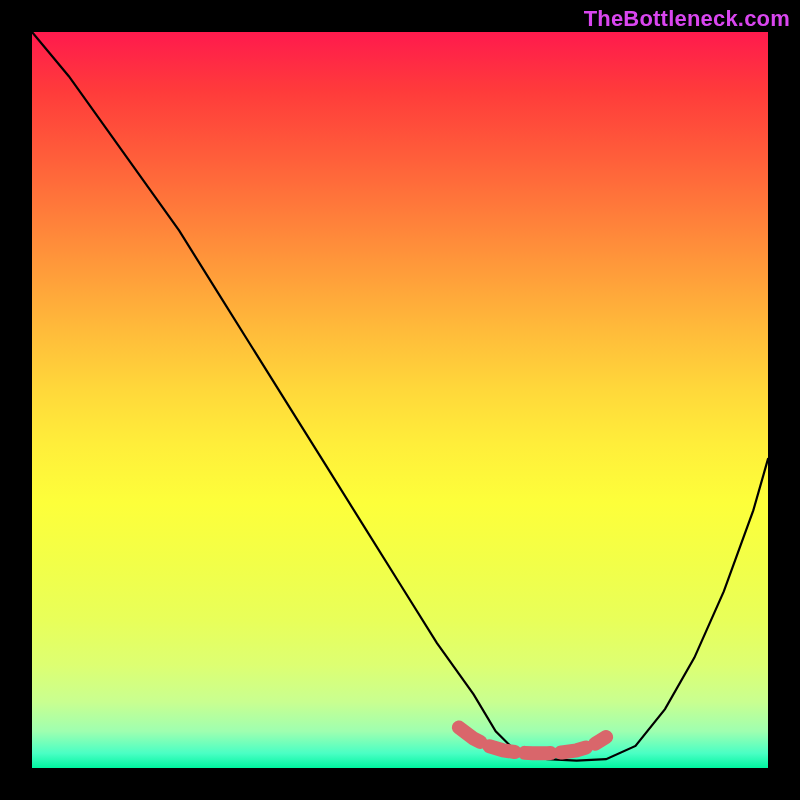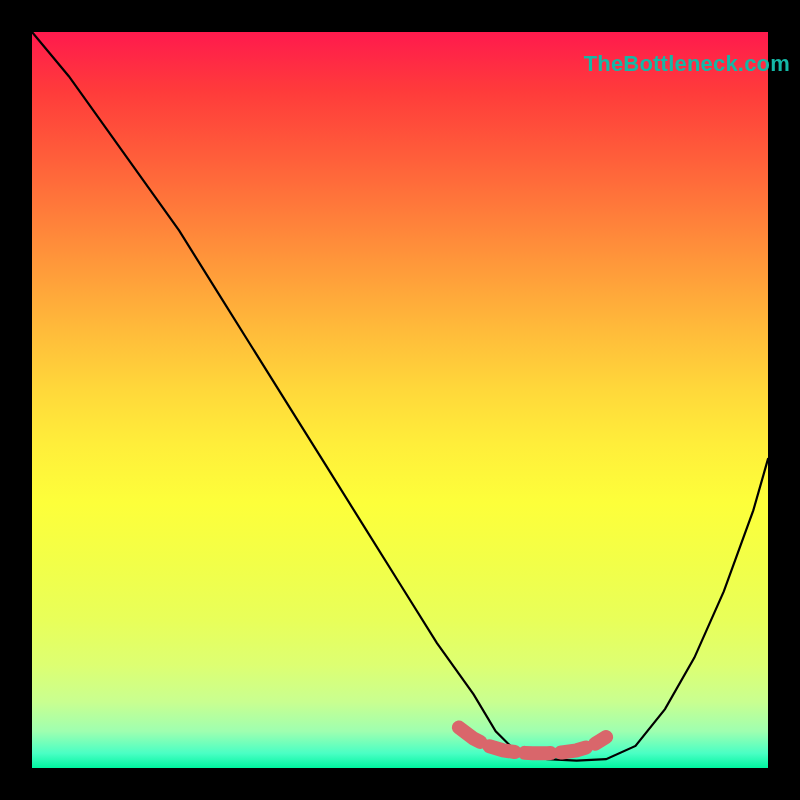--- a/index.html
+++ b/index.html
@@ -32,27 +32,26 @@
       #ddff72 86%,
       #c9ff90 91%,
       #9fffb0 95%,
       #4affc4 98%,
       #00f5a0 100%);
   }
   .watermark {
     position: absolute;
     top: 6px;
     right: 10px;
-    color: #14b8a6;
+    color: #d946ef;
     font-size: 22px;
     font-weight: 600;
     letter-spacing: 0.2px;
     z-index: 5;
     user-select: none;
-    margin-top: 45px;
   }
   svg.curve {
     position: absolute;
     left: 32px;
     top: 32px;
     width: 736px;
     height: 736px;
     z-index: 2;
   }
 </style>

